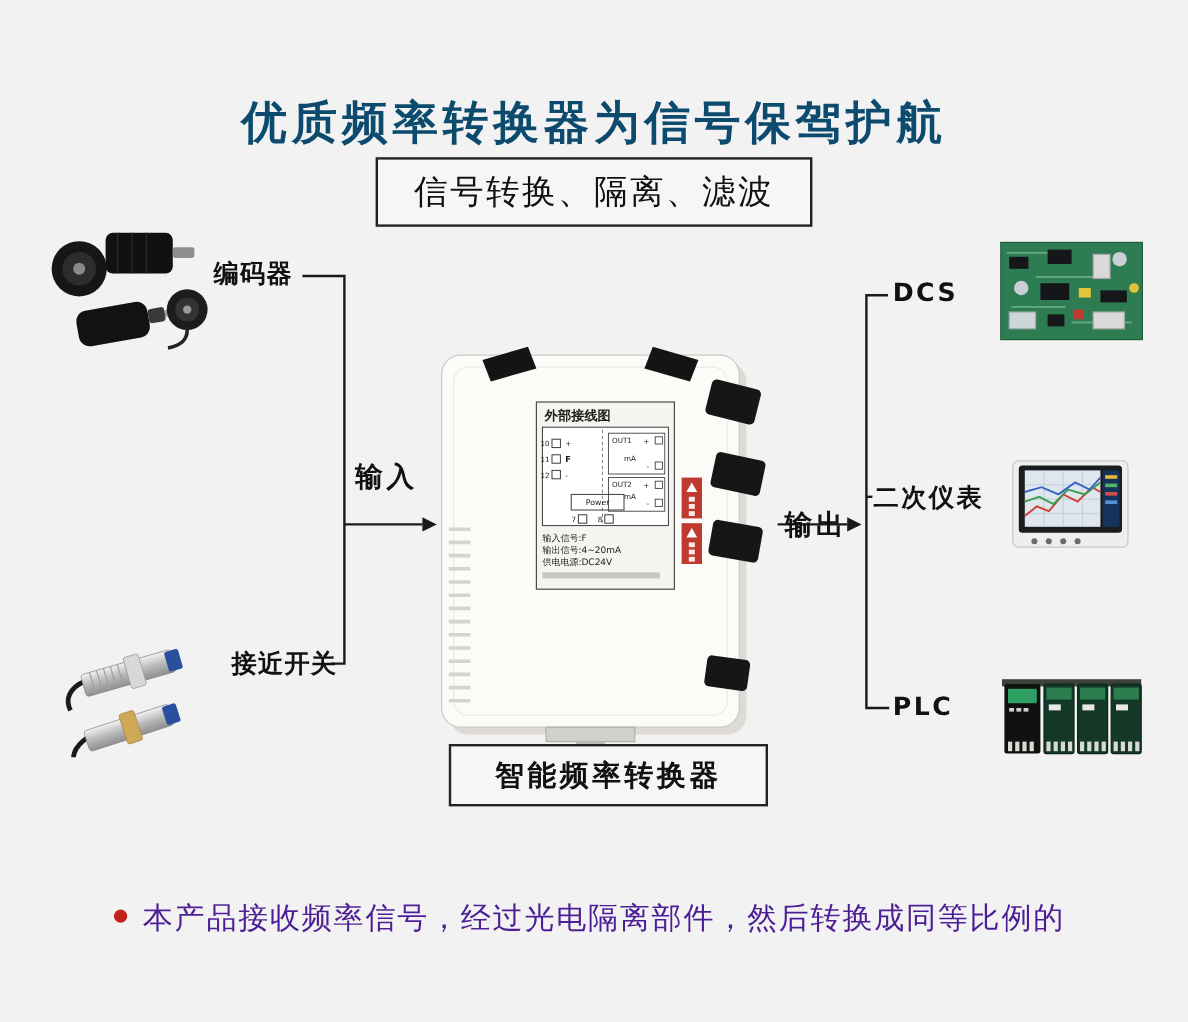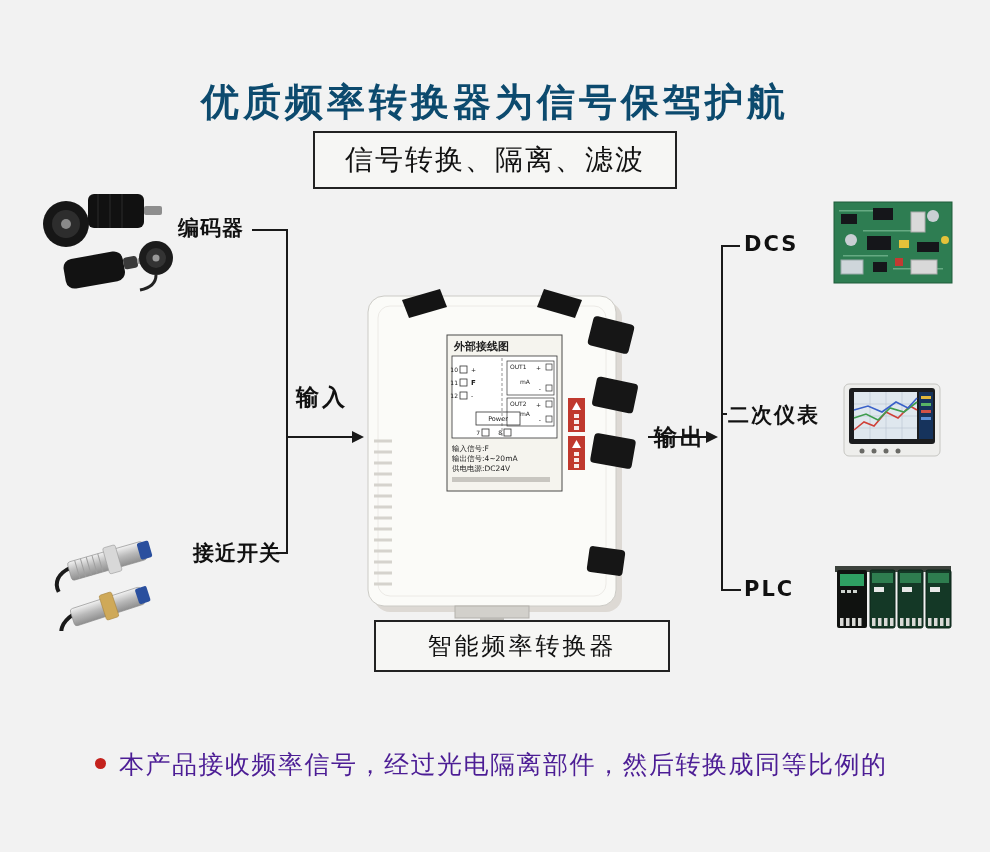--- a/index.html
+++ b/index.html
@@ -18,23 +18,23 @@
   .subtitle-box {
     top:131px; left:50%; transform:translateX(-50%);
     border:2px solid #222; background:#f6f6f4;
     padding:8px 30px; font-size:28px; font-weight:normal; letter-spacing:2px;
     white-space:nowrap;
   }
   .io-label { font-size:23px; font-weight:bold; letter-spacing:3px; }
   .src-label { font-size:21px; font-weight:bold; letter-spacing:1px; }
   .dst-label { font-size:21px; font-weight:bold; letter-spacing:2px; }
   .caption-box {
-    left:374px; top:620px; width:296px; height:52px;
+    left:374px; top:620px; width:266px; height:52px;
     border:2px solid #222; background:#f6f6f4;
-    font-size:24px; font-weight:normal; letter-spacing:3px;
+    font-size:24px; font-weight:bold; letter-spacing:3px;
     text-align:center; line-height:48px; white-space:nowrap;
   }
   .desc-line { font-size:25px; letter-spacing:1.5px; color:#4c1d95; white-space:nowrap; }
   .bullet-dot { width:11px; height:11px; border-radius:50%; background:#c4221d; }
   svg text { font-family:"DejaVu Sans","Liberation Sans",sans-serif; }
 </style>
 </head>
 <body>
 
 <div class="canvas">

